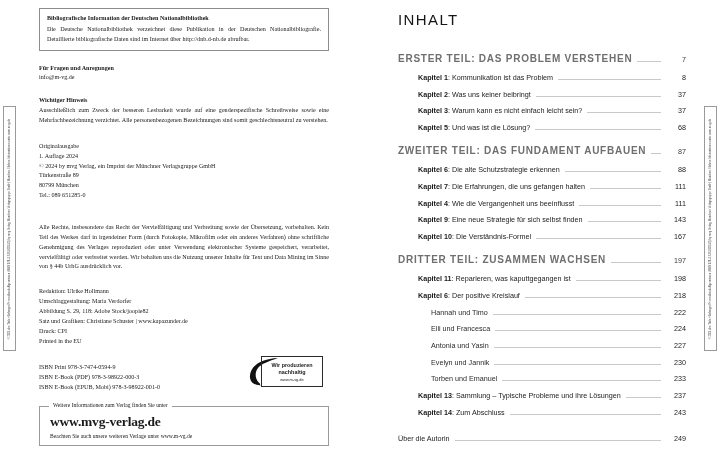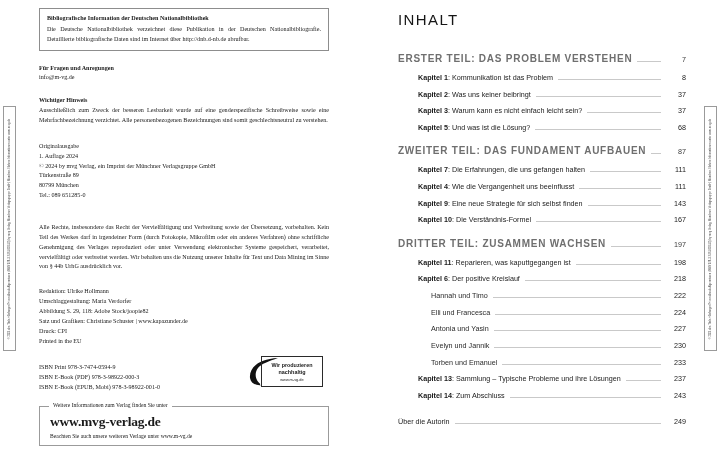--- a/index.html
+++ b/index.html
@@ -329,20 +329,25 @@
             <span class="toc-label"><b>Kapitel 5</b>: Und was ist die Lösung?</span>
             <span class="toc-dots"></span>
             <span class="toc-page">68</span>
           </div>
           <div class="toc-row row-part">
             <span class="toc-label">ZWEITER TEIL: DAS  FUNDAMENT AUFBAUEN</span>
             <span class="toc-dots"></span>
             <span class="toc-page">87</span>
           </div>
           <div class="toc-row row-chapter">
+            <span class="toc-label"><b>Kapitel 6</b>: Die alte Schutzstrategie erkennen</span>
+            <span class="toc-dots"></span>
+            <span class="toc-page">88</span>
+          </div>
+          <div class="toc-row row-chapter">
             <span class="toc-label"><b>Kapitel 7</b>: Die Erfahrungen, die uns gefangen halten</span>
             <span class="toc-dots"></span>
             <span class="toc-page">111</span>
           </div>
           <div class="toc-row row-chapter">
             <span class="toc-label"><b>Kapitel 4</b>: Wie die Vergangenheit uns beeinflusst</span>
             <span class="toc-dots"></span>
             <span class="toc-page">111</span>
           </div>
           <div class="toc-row row-chapter">

